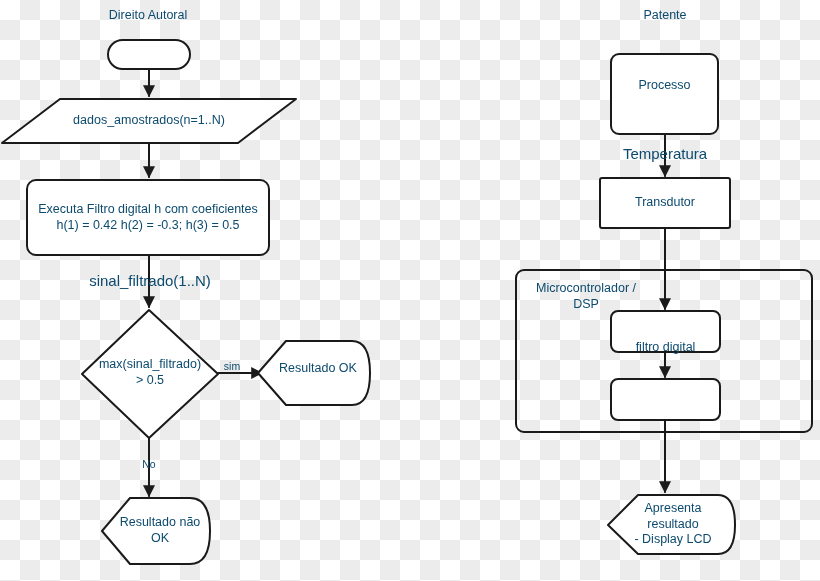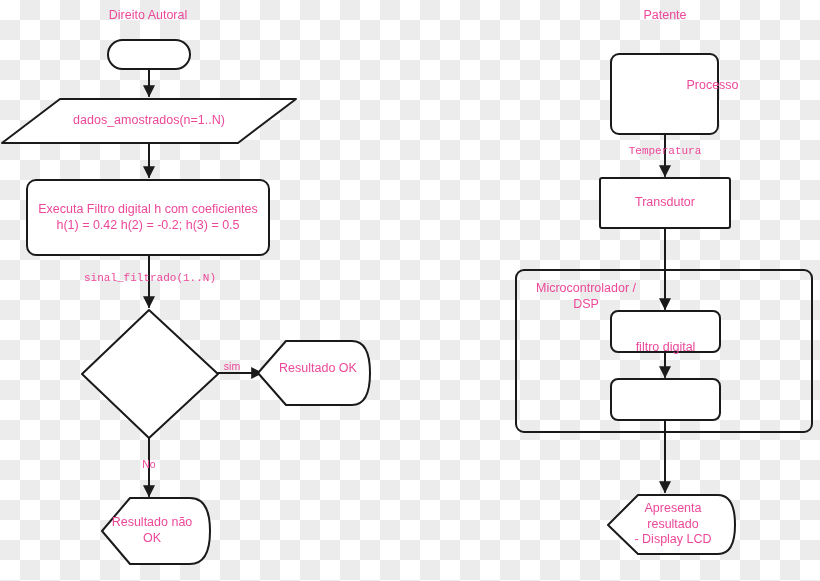--- a/index.html
+++ b/index.html
@@ -24,35 +24,34 @@
     width: 820px;
     height: 581px;
   }
   #canvas svg {
     position: absolute;
     top: 0;
     left: 0;
   }
   .lbl {
     position: absolute;
-    color: #ec4899;
+    color: #0c4a6e;
     text-align: center;
     line-height: 1.25;
     white-space: pre-line;
     pointer-events: none;
   }
   .col-title {
     font-size: 12.5px;
   }
   .node-text {
     font-size: 12.5px;
   }
   .edge-text {
-    font-size: 11px;
-    font-family: Liberation Mono, monospace;
+    font-size: 15px;
   }
   .small-edge-text {
     font-size: 10.5px;
   }
   .center-box {
     display: flex;
     align-items: center;
     justify-content: center;
   }
 </style>
@@ -116,35 +115,37 @@
   </svg>
 
   <div class="lbl col-title" style="left:88px; top:8px; width:120px;">Direito Autoral</div>
 
   <div class="lbl col-title" style="left:605px; top:8px; width:120px;">Patente</div>
 
 
   <div class="lbl node-text center-box" style="left:29px; top:99px; width:240px; height:44px;">dados_amostrados(n=1..N)</div>
 
   <div class="lbl node-text center-box" style="left:27px; top:180px; width:242px; height:75px;">Executa Filtro digital h com coeficientes
-h(1) = 0.42 h(2) = -0.2; h(3) = 0.5</div>
+h(1) = 0.42 h(2) = -0.3; h(3) = 0.5</div>
 
+  <div class="lbl node-text center-box" style="left:82px; top:344px; width:136px; height:58px;">max(sinal_filtrado)
+&gt; 0.5</div>
 
   <div class="lbl node-text center-box" style="left:268px; top:341px; width:100px; height:56px;">Resultado OK</div>
 
-  <div class="lbl node-text center-box" style="left:104px; top:498px; width:96px; height:66px;">Resultado não
+  <div class="lbl node-text center-box" style="left:112px; top:498px; width:96px; height:66px;">Resultado não
 OK</div>
 
   <div class="lbl edge-text" style="left:79px; top:272px; width:142px;">sinal_filtrado(1..N)</div>
 
   <div class="lbl small-edge-text" style="left:214px; top:360px; width:36px;">sim</div>
 
   <div class="lbl small-edge-text" style="left:131px; top:458px; width:36px;">No</div>
 
-  <div class="lbl node-text center-box" style="left:611px; top:54px; width:107px; height:64px;margin-left:48px;">Processo</div>
+  <div class="lbl node-text center-box" style="left:611px; top:54px; width:107px; height:64px;">Processo</div>
 
   <div class="lbl node-text center-box" style="left:600px; top:178px; width:130px; height:50px;">Transdutor</div>
 
   <div class="lbl node-text" style="left:521px; top:281px; width:130px;">Microcontrolador /
 DSP</div>
 
   <div class="lbl node-text center-box" style="left:611px; top:311px; width:109px; height:41px;margin-top:16px;">filtro digital</div>
 
 
   <div class="lbl node-text center-box" style="left:618px; top:495px; width:110px; height:59px;">Apresenta

